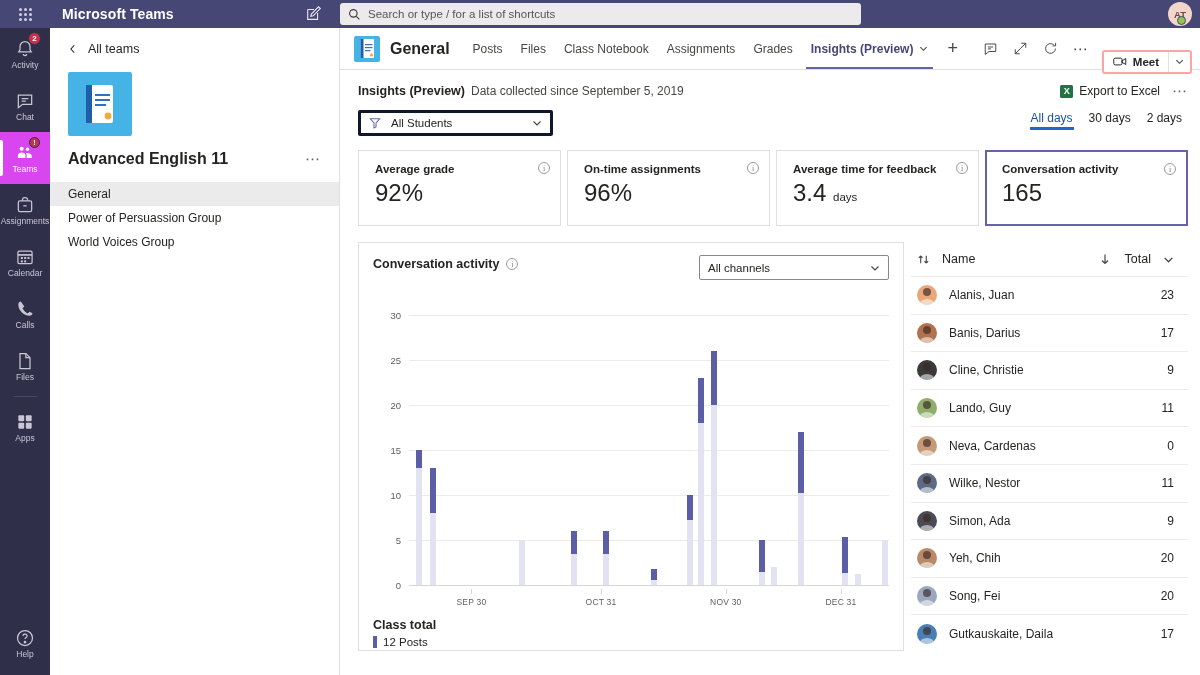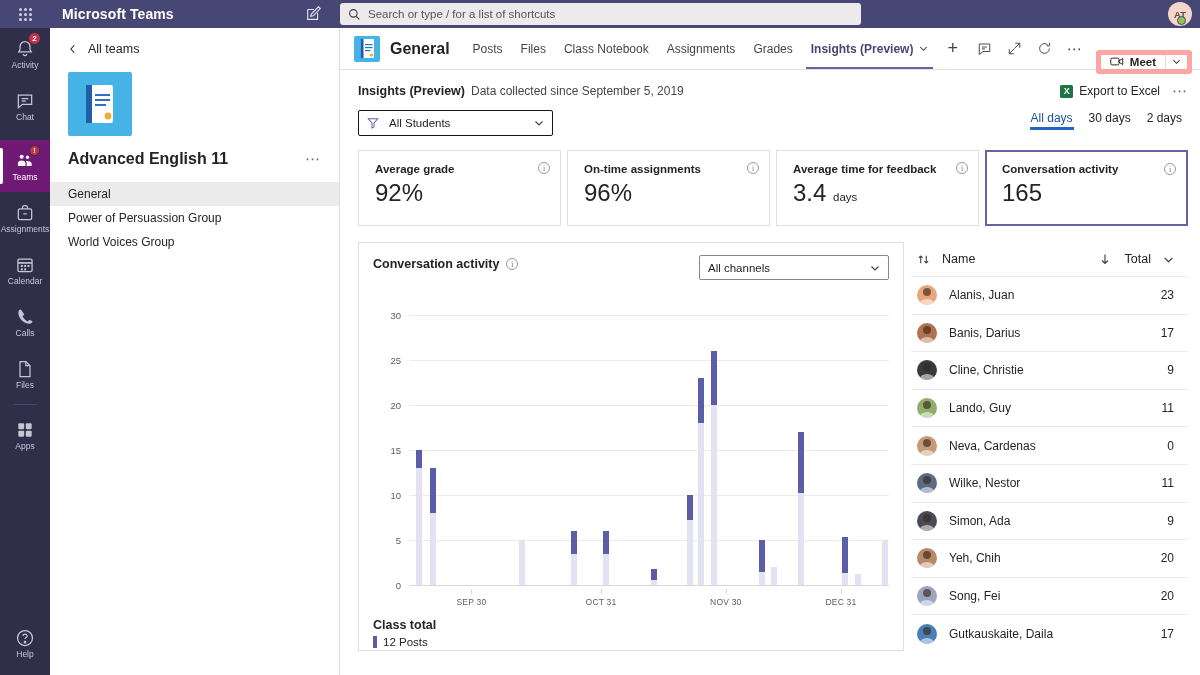--- a/index.html
+++ b/index.html
@@ -40,21 +40,21 @@
   }
 
   .body-row { flex: 1; display: flex; min-height: 0; }
 
   
   .rail { width: 50px; background: #2f2f4a; flex: 0 0 50px; position: relative; }
   .rail-item {
     height: 52px; display: flex; flex-direction: column; align-items: center; justify-content: center;
     gap: 2px; color: #c8c6d4; cursor: pointer; position: relative; font-size: 8.5px;
   }
-  .rail-item.active { background: #701a75; margin-top: 8px; }
+  .rail-item.active { background: #d946ef; }
   .rail-item.active::before { content: ""; position: absolute; left: 0; top: 8px; bottom: 8px; width: 3px; background: #fff; border-radius: 0 2px 2px 0; }
   .rail-item.active .rail-label, .rail-item.active svg { color: #fff; }
   .rail-ico { width: 20px; height: 20px; display: block; position: relative; }
   .rail-label { line-height: 1; }
   .rail-badge {
     position: absolute; top: 4px; right: 9px; min-width: 13px; height: 13px; padding: 0 3px;
     background: #c4314b; color: #fff; border-radius: 7px; font-size: 8px; font-weight: bold;
     display: flex; align-items: center; justify-content: center; border: 1.5px solid #2f2f4a;
   }
   .rail-badge.dot { min-width: 11px; height: 11px; right: 10px; top: 5px; font-size: 7px; }
@@ -96,38 +96,38 @@
     font-size: 12px; color: #484644; cursor: pointer; white-space: nowrap;
   }
   .tab.active { color: #464775; font-weight: bold; }
   .tab.active::after { content: ""; position: absolute; left: 4px; right: 4px; bottom: 0; height: 2.5px; background: #6264a7; }
   .tab-chev { width: 9px; height: 9px; margin-left: 6px; color: #484644; }
   .tab-add { font-size: 18px; color: #484644; padding: 0 10px; cursor: pointer; font-weight: 300; }
   .hdr-right { position: absolute; right: 8px; top: 0; height: 100%; display: flex; align-items: center; gap: 0; }
   .hdr-ico { width: 30px; height: 30px; display: flex; align-items: center; justify-content: center; color: #484644; cursor: pointer; }
   .meet-btn {
     display: flex; align-items: center; height: 24px; margin-left: 6px;
-    border: 5px solid #fca5a5; border-radius: 3px; background: #fff; overflow: hidden; margin-top: 26px;
+    border: 2px solid #fca5a5; border-radius: 3px; background: #fff; overflow: hidden; margin-top: 26px;
   }
   .meet-main { display: flex; align-items: center; gap: 5px; padding: 0 9px; height: 100%; font-size: 11.5px; font-weight: bold; color: #252423; cursor: pointer; }
   .meet-split { width: 22px; height: 100%; border-left: 1px solid #e1dfdd; display: flex; align-items: center; justify-content: center; cursor: pointer; color: #484644; }
 
   .insights { flex: 1; min-height: 0; padding: 0 0 0 0; position: relative; overflow: hidden; }
 
   .ins-titlerow { display: flex; align-items: baseline; padding: 14px 0 0 18px; }
   .ins-title { font-size: 12.5px; font-weight: bold; color: #252423; }
   .ins-sub { font-size: 12px; color: #484644; margin-left: 6px; }
   .ins-hdr-right { position: absolute; right: 12px; top: 14px; display: flex; align-items: center; gap: 12px; }
   .export { display: flex; align-items: center; gap: 6px; font-size: 12px; color: #252423; cursor: pointer; }
   .excel-ico { width: 13px; height: 13px; background: #217346; border-radius: 1.5px; position: relative; display: inline-block; }
   .excel-ico::after { content: "X"; position: absolute; inset: 0; color: #fff; font-size: 9px; font-weight: bold; display: flex; align-items: center; justify-content: center; }
 
   .filterrow { display: flex; align-items: center; padding: 12px 0 0 18px; position: relative; }
   .filter-select {
-    width: 195px; height: 26px; border: 1px solid #0f172a; border-radius: 2px; background: #fff;
+    width: 195px; height: 26px; border: 3px solid #0f172a; border-radius: 2px; background: #fff;
     display: flex; align-items: center; padding: 0 8px; font-size: 11.5px; color: #252423; cursor: pointer;
   }
   .funnel { width: 12px; height: 12px; margin-right: 10px; color: #6264a7; }
   .sel-chev { margin-left: auto; width: 10px; height: 10px; color: #484644; }
   .timetabs { position: absolute; right: 12px; top: 10px; display: flex; gap: 4px; }
   .timetab {
     position: relative; font-size: 12px; color: #252423; padding: 3px 6px 7px 6px; cursor: pointer;
   }
   .timetab.active { color: #1a53a1; font-weight: normal; }
   .timetab.active::after { content: ""; position: absolute; left: 5px; right: 5px; bottom: 2px; height: 3px; background: #2266c9; }

